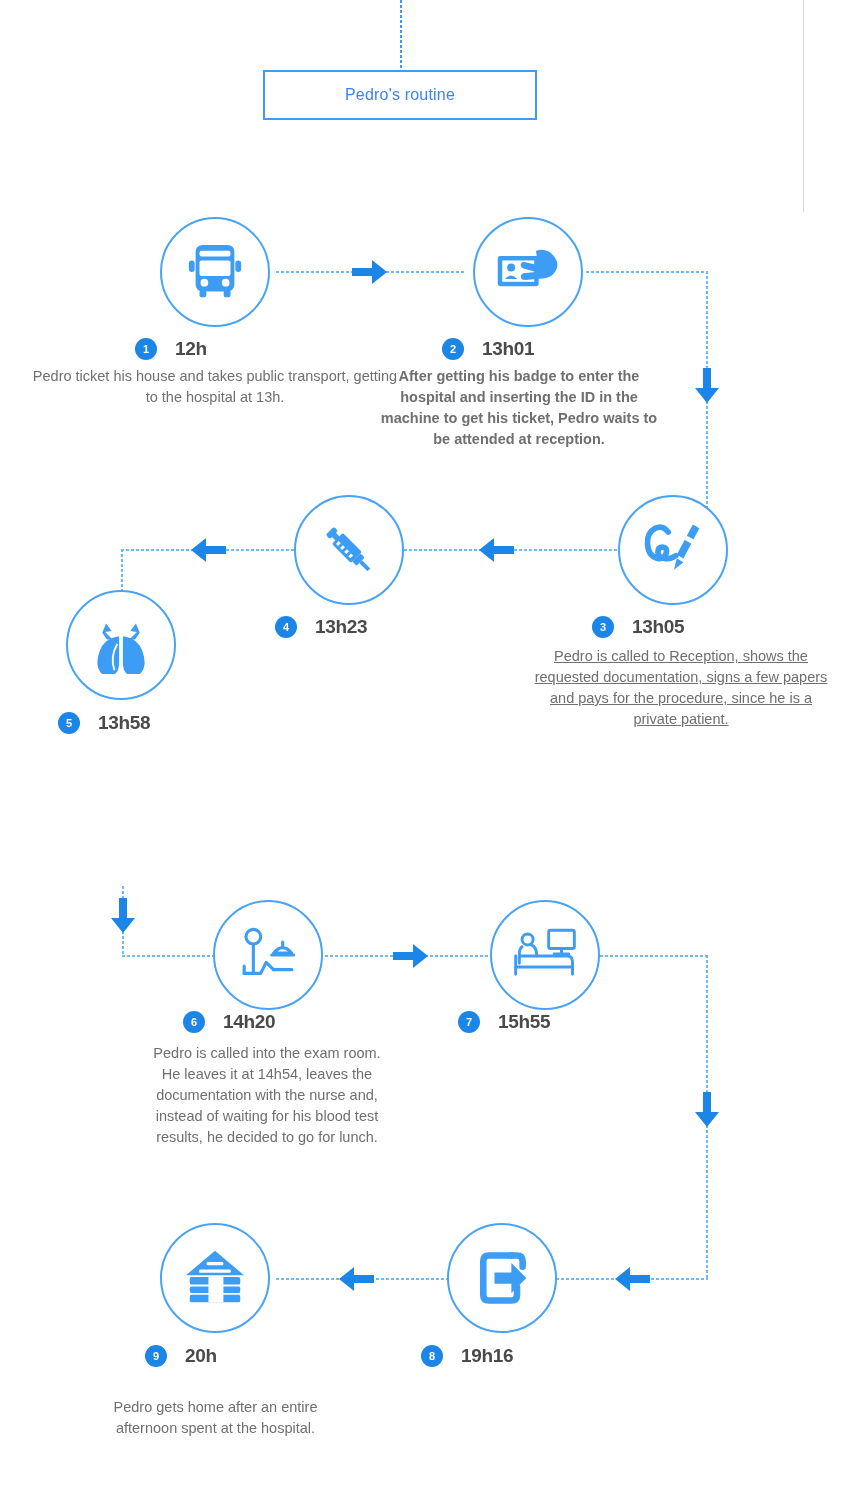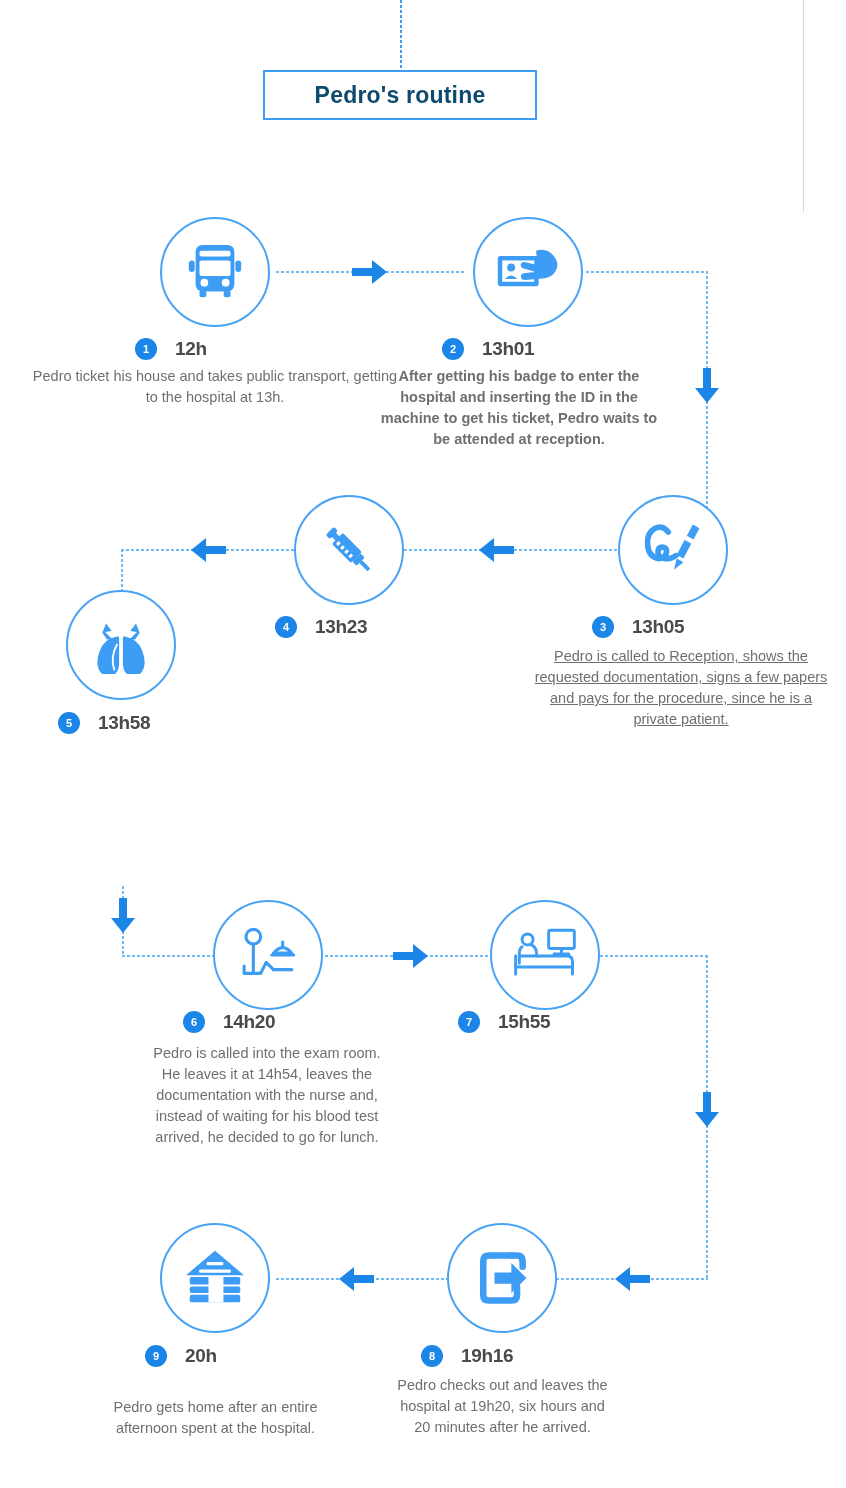--- a/index.html
+++ b/index.html
@@ -29,21 +29,21 @@
     background-repeat: repeat-y;
   }
   .routine-box {
     position: absolute;
     left: 263px; top: 70px; width: 274px; height: 50px;
     border: 2px solid #3d9cf4;
     background: #fff;
     display: flex; align-items: center; justify-content: center;
   }
   .routine-box span {
-    font-size: 23px; font-weight: bold; color: #0c4a6e;
+    font-size: 16px; font-weight: normal; color: #3b82f6;
     letter-spacing: .2px;
   }
   .main-title {
     position: absolute;
     left: 0; top: 140px; width: 846px;
     text-align: center;
     font-size: 48px; font-weight: bold; color: #2f91f0;
     letter-spacing: .5px;
   }
   .circ {
@@ -280,21 +280,21 @@
         <path d="M42 30 q10 -12 20 0 z" fill="none"></path>
         <path d="M40 32 L64 32"></path>
         <path d="M52 18 L52 22"></path>
       </svg>
     </span>
   </div>
   <div class="meta" style="left:183px; top:1011px;">
     <div class="badge">6</div>
     <div class="time">14h20</div>
   </div>
-  <div class="desc" style="left:146px; top:1043px; width:242px;">Pedro is called into the exam room. He leaves it at 14h54, leaves the documentation with the nurse and, instead of waiting for his blood test arrived, he decided to go for lunch.</div>
+  <div class="desc" style="left:146px; top:1043px; width:242px;">Pedro is called into the exam room. He leaves it at 14h54, leaves the documentation with the nurse and, instead of waiting for his blood test results, he decided to go for lunch.</div>
 
   <div class="circ" style="left:490px; top:900px; width:110px; height:110px;">
     <span>
       <svg width="66" height="58" viewBox="0 0 72 62" fill="none" stroke="#3d9cf4" stroke-width="3.2" stroke-linecap="round" stroke-linejoin="round">
         <rect x="40" y="4" width="28" height="20" rx="2"></rect>
         <path d="M54 24 L54 30 M46 30 L62 30"></path>
         <circle cx="17" cy="14" r="6"></circle>
         <path d="M11 22 q-3 2 -3 8 l0 10"></path>
         <path d="M8 32 L60 32 q6 0 6 6 l0 10"></path>
         <path d="M4 32 L4 52 M66 44 L66 52"></path>
@@ -314,21 +314,20 @@
         <path d="M42 8 L18 8 q-6 0 -6 6 l0 36 q0 6 6 6 l24 0 q6 0 6 -6 l0 -8" fill="none" stroke="#3d9cf4" stroke-width="7" stroke-linecap="round" stroke-linejoin="round"></path>
         <path d="M42 8 L48 8 q6 0 6 6 l0 6" fill="none" stroke="#3d9cf4" stroke-width="7" stroke-linecap="round" stroke-linejoin="round"></path>
         <path d="M24 26 L42 26 L42 16 L58 32 L42 48 L42 38 L24 38 Z" fill="#3d9cf4"></path>
       </svg>
     </span>
   </div>
   <div class="meta" style="left:421px; top:1345px;">
     <div class="badge">8</div>
     <div class="time">19h16</div>
   </div>
-  <div class="desc" style="left:395px; top:1375px; width:215px;">Pedro checks out and leaves the hospital at 19h20, six hours and 20 minutes after he arrived.</div>
 
   <div class="circ" style="left:160px; top:1223px; width:110px; height:110px;">
     <span>
       <svg width="62" height="58" viewBox="0 0 66 62" fill="#3d9cf4">
         <path d="M33 2 L64 28 L2 28 Z"></path>
         <rect x="24" y="14" width="18" height="3.5" rx="1.5" fill="#fff"></rect>
         <rect x="16" y="22" width="34" height="3.5" rx="1.5" fill="#fff"></rect>
         <rect x="6" y="30" width="54" height="8" rx="2"></rect>
         <rect x="6" y="40" width="54" height="7" rx="2"></rect>
         <rect x="6" y="49" width="54" height="8" rx="2"></rect>

